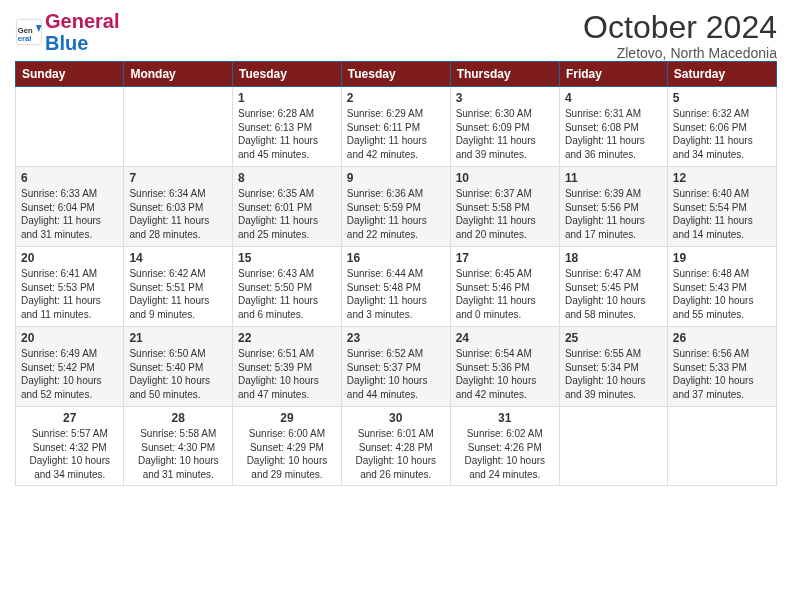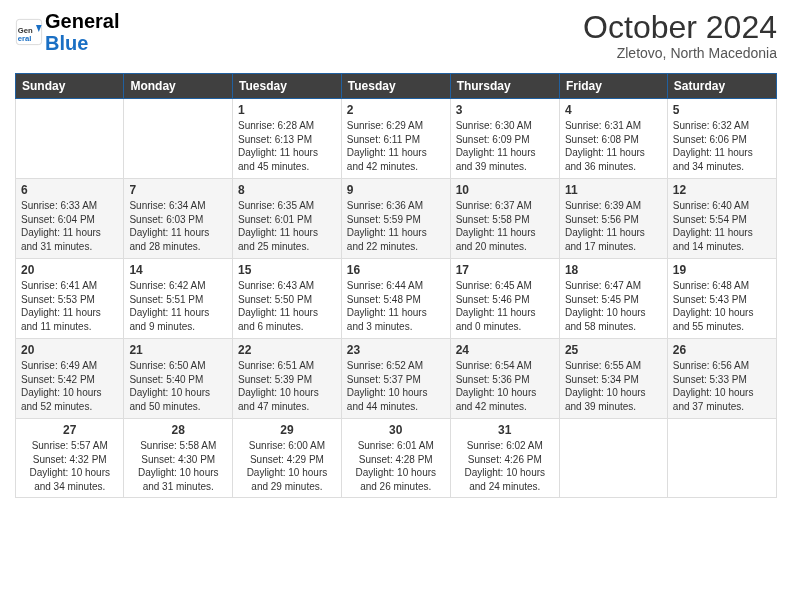--- a/index.html
+++ b/index.html
@@ -13,33 +13,33 @@
     .page {
       width: 792px;
       height: 612px;
       background: #fff;
       padding: 10px 15px 10px 15px;
     }
     .header {
       display: flex;
       justify-content: space-between;
       align-items: flex-start;
-      margin-bottom: 12px;
+      margin-bottom: 0;
     }
     .logo {
       display: flex;
       align-items: center;
     }
     .logo-text {
       font-size: 20px;
       font-weight: bold;
       line-height: 1.1;
     }
     .logo-text .general {
-      color: #000000;
+      color: #be185d;
     }
     .logo-text .blue {
       color: #1a6fc4;
     }
     .logo-icon {
       width: 28px;
       height: 28px;
       margin-right: 2px;
     }
     .title-block {
@@ -55,21 +55,21 @@
     .location {
       font-size: 14px;
       color: #555;
     }
     .calendar {
       width: 100%;
       border-collapse: collapse;
       border: 1px solid #ccc;
     }
     .calendar th {
-      background: #404040;
+      background: #7f1d1d;
       color: #fff;
       font-size: 12px;
       font-weight: bold;
       padding: 5px 6px;
       text-align: left;
       border: 1px solid #2060a0;
     }
     .calendar td {
       vertical-align: top;
       padding: 4px 5px;

